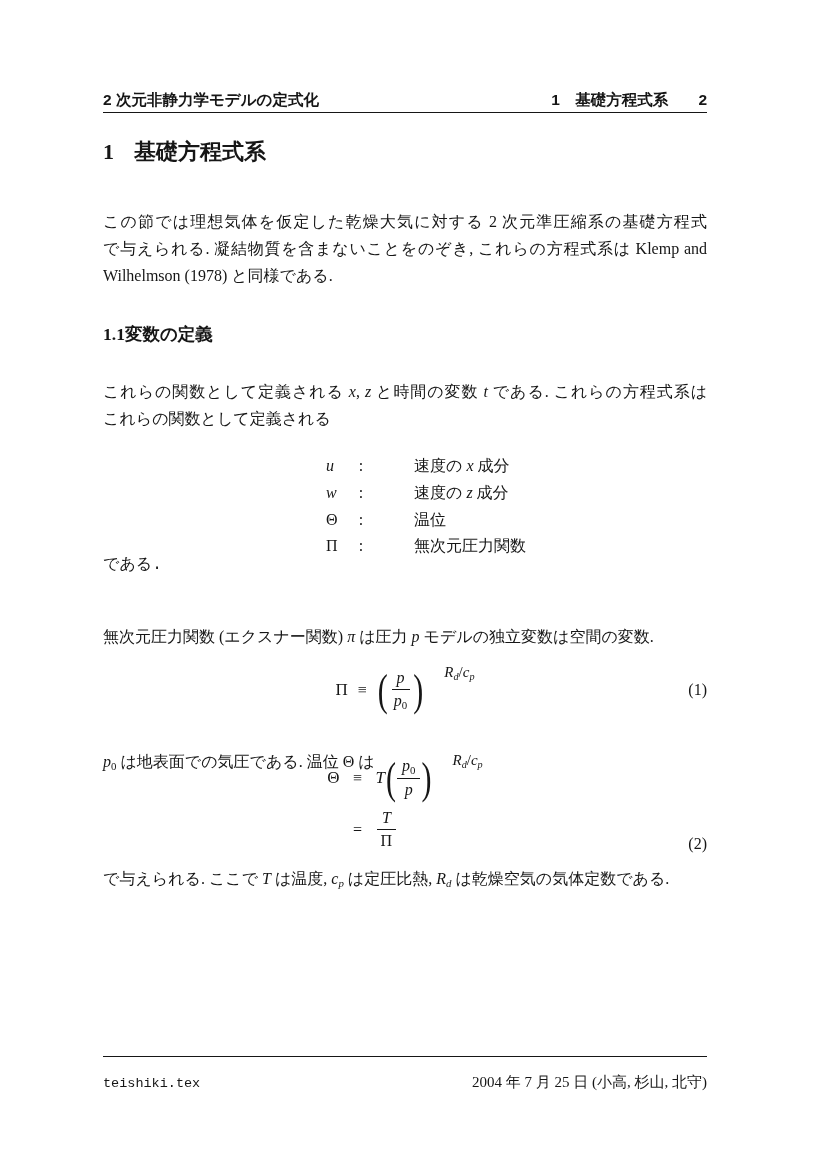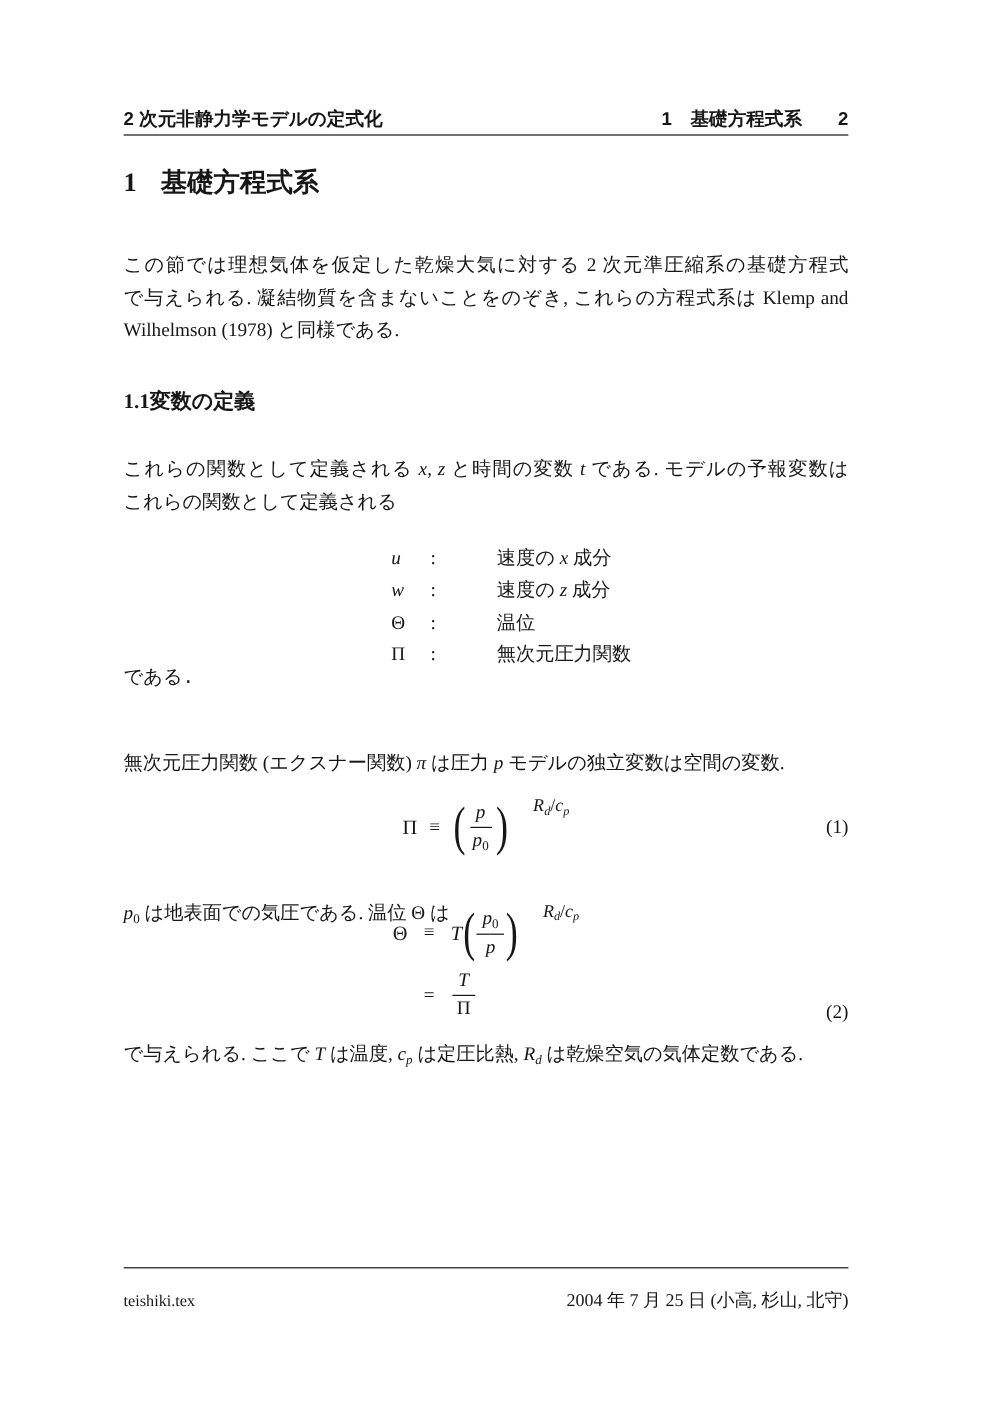--- a/index.html
+++ b/index.html
@@ -61,21 +61,21 @@
   .eq2-block { display:inline-grid; grid-template-columns:auto 36px auto;
                align-items:center; justify-items:start; row-gap:10px; font-size:17px; }
   .c-rel { justify-self:center; font-size:16px; }
   .c-rhs { display:flex; align-items:center; }
   .eq2 .eq-tag { top:78px; transform:none; }
 
   
   .ftr-rule { top:1056px; height:1px; background:#161616; }
   .ftr { top:1062px; display:flex; justify-content:space-between; align-items:baseline;
          font-size:15px; line-height:20px; }
-  .ftr-left { font-family:Liberation Serif, serif; font-size:13.5px;margin-top:12px; }
+  .ftr-left { font-family:Liberation Mono, monospace; font-size:13.5px;margin-top:12px; }
 </style>
 </head>
 <body>
 
 <div class="page">
 
   <div class="abs content-x hdr">
     <span>2 次元非静力学モデルの定式化</span>
     <span class="hdr-right">
       <span>1　基礎方程式系</span>
@@ -92,21 +92,21 @@
     <span class="line fill">この節では理想気体を仮定した乾燥大気に対する 2 次元準圧縮系の基礎方程式</span>
     <span class="line fill">で与えられる. 凝結物質を含まないことをのぞき, これらの方程式系は Klemp and</span>
     <span class="line">Wilhelmson (1978) と同様である.</span>
   </div>
 
   <div class="abs content-x sub-h">
     <span class="h-num">1.1</span><span class="h-title">変数の定義</span>
   </div>
 
   <div class="abs content-x para p2">
-    <span class="line fill"><span>これらの関数として定義される </span><span class="s-it">x</span><span>, </span><span class="s-it">z</span><span> と時間の変数 </span><span class="s-it">t</span><span> である. モデルの予報変数は</span></span>
+    <span class="line fill"><span>これらの関数として定義される </span><span class="s-it">x</span><span>, </span><span class="s-it">z</span><span> と時間の変数 </span><span class="s-it">t</span><span> である. これらの方程式系は</span></span>
     <span class="line">これらの関数として定義される</span>
   </div>
 
   <div class="abs deflist">
     <div class="defrow">
       <span class="def-sym"><span class="s-it">u</span></span>
       <span class="def-colon">:</span>
       <span class="def-desc"><span>速度の </span><span class="s-it">x</span><span> 成分</span></span>
     </div>
     <div class="defrow">

